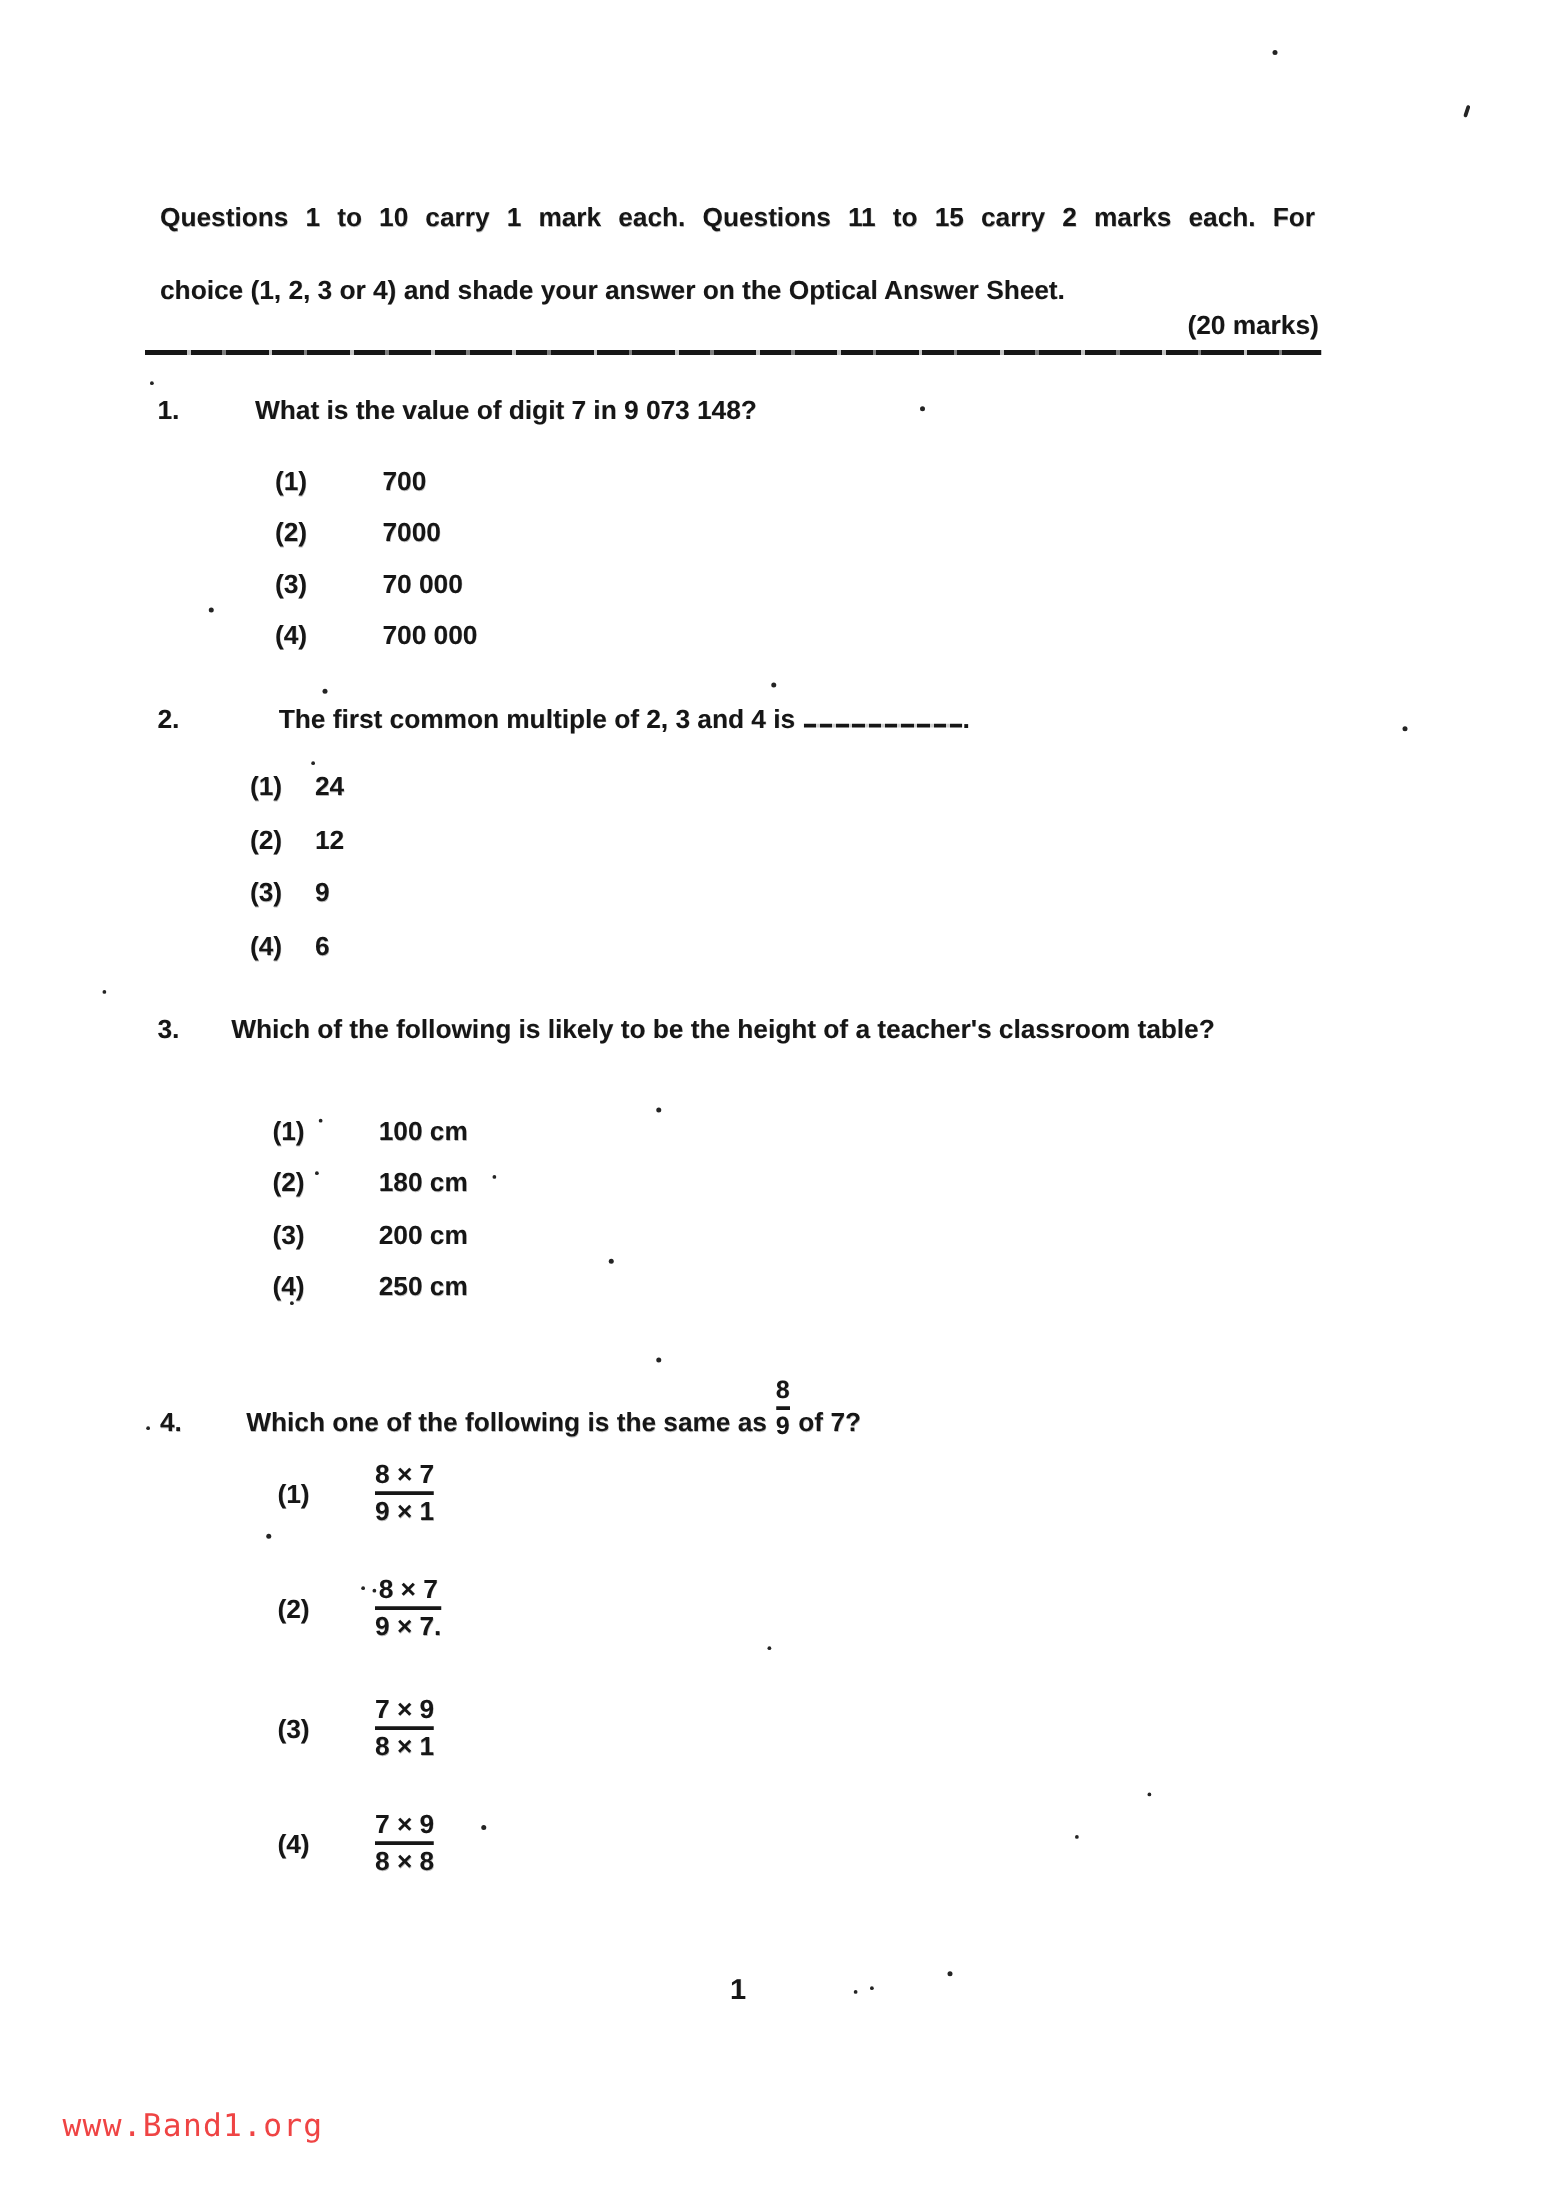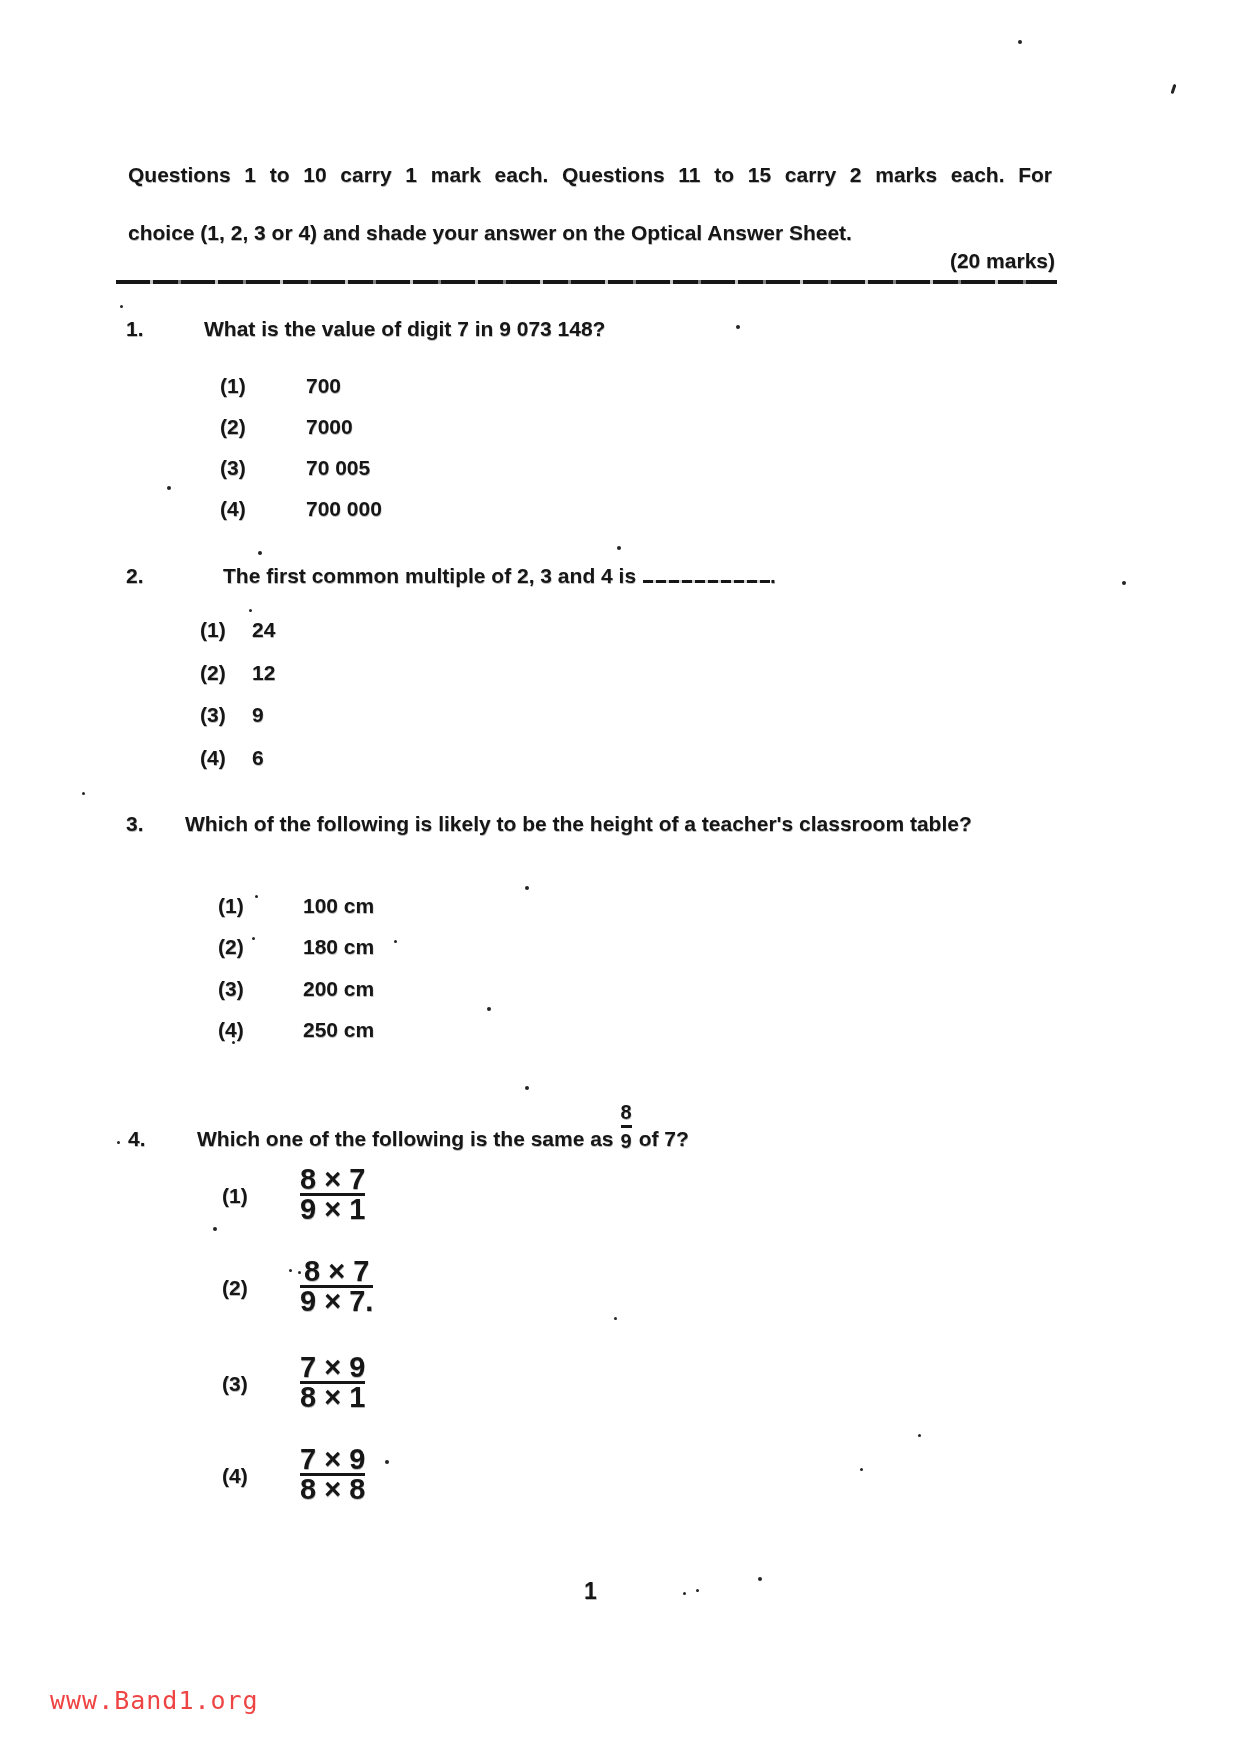--- a/index.html
+++ b/index.html
@@ -12,21 +12,21 @@
   .marks{font-size:21px;width:927px;text-align:right;white-space:nowrap;}
   .rule{left:116px;top:280px;width:941px;height:4px;
         background:repeating-linear-gradient(90deg,#161616 0 34px,rgba(22,22,22,0.25) 34px 37px,
                    #161616 37px 62px,rgba(22,22,22,0.55) 62px 65px);}
   .qnum,.qstem,.optlabel,.optvalue{font-size:21px;line-height:25px;white-space:nowrap;}
   .optrow{display:flex;}
   .optlabel{display:inline-block;}
   .blank{display:inline-block;width:127px;height:17px;margin-left:7px;
          background-image:repeating-linear-gradient(90deg,#161616 0 10px,rgba(22,22,22,0.2) 10px 13px);
          background-size:100% 3px;background-position:0 100%;background-repeat:no-repeat;}
-  .frac{display:inline-block;text-align:center;font-size:29px;line-height:23px;}
+  .frac{display:inline-block;text-align:center;font-size:21px;line-height:23px;}
   .frac .num,.frac .den{display:block;white-space:nowrap;}
   .frac .bar{display:block;height:3px;background:#161616;margin:2px 0;}
   .frac-sm{font-size:20px;line-height:22px;}
   .stem4{display:flex;align-items:flex-start;}
   .stem4-text{padding-top:25px;}
   .stem4 .frac{margin:0 7px;}
   .q4opt{display:flex;align-items:flex-start;}
   .q4opt .optlabel{width:78px;padding-top:15px;}
   .pageno{font-size:23px;}
   .watermark{font-family:"DejaVu Sans Mono","Liberation Mono",monospace;font-size:25px;
@@ -48,21 +48,21 @@
   <div class="abs optrow" style="left:220px;top:373px">
     <span class="optlabel scan-text" style="width:86px">(1)</span>
     <span class="optvalue scan-text">700</span>
   </div>
   <div class="abs optrow" style="left:220px;top:414px">
     <span class="optlabel scan-text" style="width:86px">(2)</span>
     <span class="optvalue scan-text">7000</span>
   </div>
   <div class="abs optrow" style="left:220px;top:455px">
     <span class="optlabel scan-text" style="width:86px">(3)</span>
-    <span class="optvalue scan-text">70 005</span>
+    <span class="optvalue scan-text">70 000</span>
   </div>
   <div class="abs optrow" style="left:220px;top:496px">
     <span class="optlabel scan-text" style="width:86px">(4)</span>
     <span class="optvalue scan-text">700 000</span>
   </div>
 
   <div class="abs qnum scan-text" style="left:126px;top:563px">2.</div>
   <div class="abs qstem scan-text" style="left:223px;top:563px">
     <span>The first common multiple of 2, 3 and 4 is</span><span class="blank"></span><span>.</span>
   </div>

